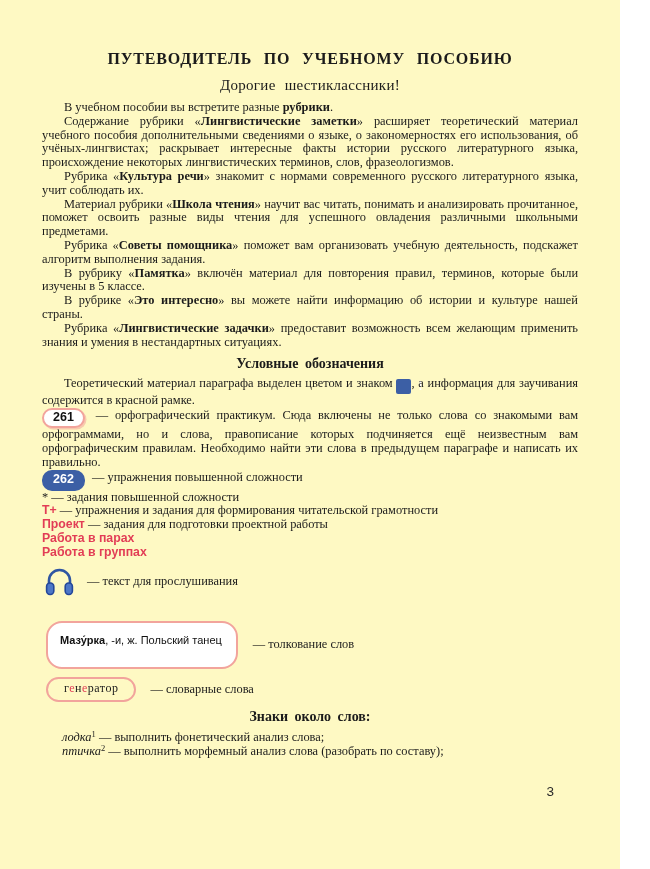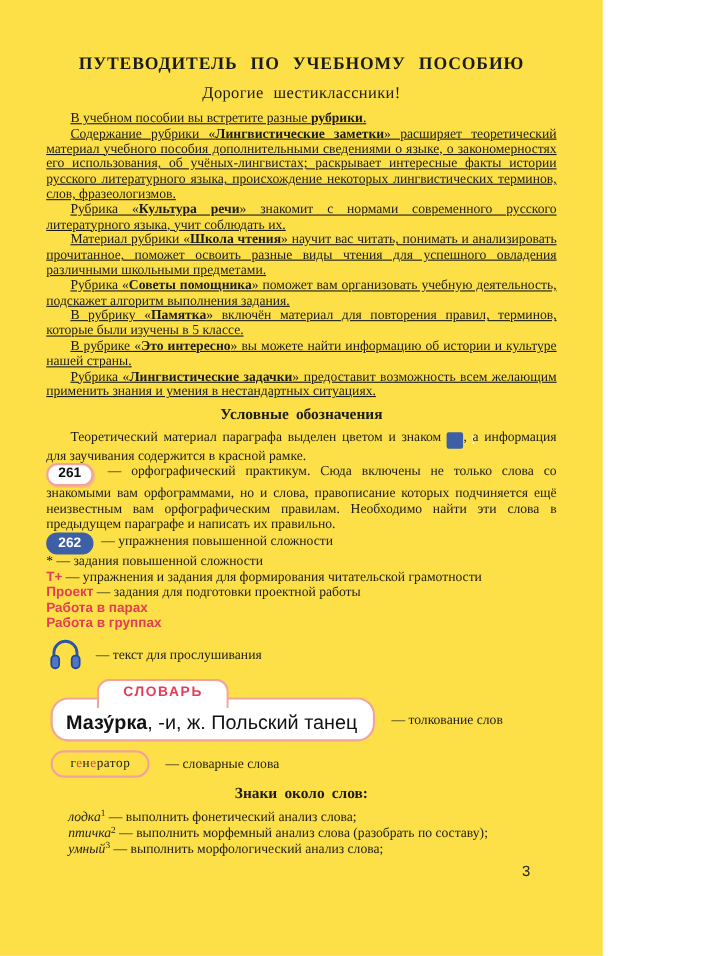--- a/index.html
+++ b/index.html
@@ -4,41 +4,41 @@
 <style>
   :root{
     --accent:#e23d56;
     --salmon:#f2a49c;
     --blue:#3c5fa5;
     --ink:#1b1b1b;
   }
   html,body{margin:0;padding:0;background:#ffffff;}
   .page{
     position:relative;
-    width:548px;height:869px;
+    width:620px;height:869px;
     box-sizing:border-box;
     padding:50px 42px 0 42px;
-    background:#fde047;
+    background:#fef9c3;
     color:var(--ink);
     font-family:"Liberation Serif","DejaVu Serif",serif;
     overflow:hidden;
   }
   h1.title{
     margin:0;
     font-size:16px;font-weight:bold;
     text-align:center;
     letter-spacing:.8px;word-spacing:7px;
   }
   h2.greeting{
     margin:9px 0 0 0;
     font-size:15px;font-weight:normal;
     text-align:center;
     word-spacing:5px;letter-spacing:.3px;
   }
-  .intro{margin-top:7px;text-decoration:underline;}
+  .intro{margin-top:7px;}
   p.body{
     margin:0;
     font-size:12.4px;line-height:13.8px;
     text-align:justify;
     text-indent:22px;
   }
   p.flush{text-indent:0;}
   .b{font-weight:bold;}
   .i{font-style:italic;}
   .red{color:var(--accent);}
@@ -100,23 +100,23 @@
     padding:3px 22px 8px 22px;
     font-family:"Liberation Sans",sans-serif;
     font-weight:bold;font-size:12.5px;letter-spacing:1.5px;
     color:var(--accent);
   }
   .dict-box{
     position:relative;z-index:1;
     border:2px solid var(--salmon);
     border-radius:16px;
     background:#fff;
-    padding:11px 14px 4px 12px;
+    padding:11px 14px 21px 12px;
     font-family:"Liberation Sans","DejaVu Sans",sans-serif;
-    font-size:18px;color:#111;
+    font-size:11px;color:#111;
     white-space:nowrap;
   }
   .caption{font-size:12.4px;}
   .gen-row{
     display:flex;align-items:center;gap:14px;
     margin:8px 0 0 4px;
   }
   .gen-box{
     display:inline-block;
     border:2px solid var(--salmon);
@@ -175,34 +175,32 @@
     <svg width="31" height="30" viewBox="0 0 31 30" aria-hidden="true">
       <path d="M5 18 v-4.5 a10.5 10.5 0 0 1 21 0 V18" fill="none" stroke="#2f55a2" stroke-width="2.6" stroke-linecap="round"></path>
       <rect x="2.6" y="16" width="7.2" height="11.5" rx="3.4" fill="#4d77c7" stroke="#24479a" stroke-width="1.6"></rect>
       <rect x="21.2" y="16" width="7.2" height="11.5" rx="3.4" fill="#4d77c7" stroke="#24479a" stroke-width="1.6"></rect>
     </svg>
     <span class="listen-text">— текст для прослушивания</span>
   </div>
 
   <div class="dict-row">
     <div class="dict-group">
-      <div class="dict-tab">СЛОВАРЬ</div>
       <div class="dict-box"><span class="b">Мазу́рка</span><span>, -и, ж. Польский танец</span></div>
     </div>
     <span class="caption">— толкование слов</span>
   </div>
 
   <div class="gen-row">
     <span class="gen-box"><span>г</span><span class="red">е</span><span>н</span><span class="red">е</span><span>ратор</span></span>
     <span class="caption">— словарные слова</span>
   </div>
 
   <h3 class="sect">Знаки около слов:</h3>
 
   <div class="signs">
     <p class="sign"><span class="i">лодка</span><sup class="sp">1</sup><span> — выполнить фонетический анализ слова;</span></p>
     <p class="sign"><span class="i">птичка</span><sup class="sp">2</sup><span> — выполнить морфемный анализ слова (разобрать по составу);</span></p>
-    <p class="sign"><span class="i">умный</span><sup class="sp">3</sup><span> — выполнить морфологический анализ слова;</span></p>
   </div>
 
   <div class="page-number">3</div>
 
 </div>
 
 </body></html>

